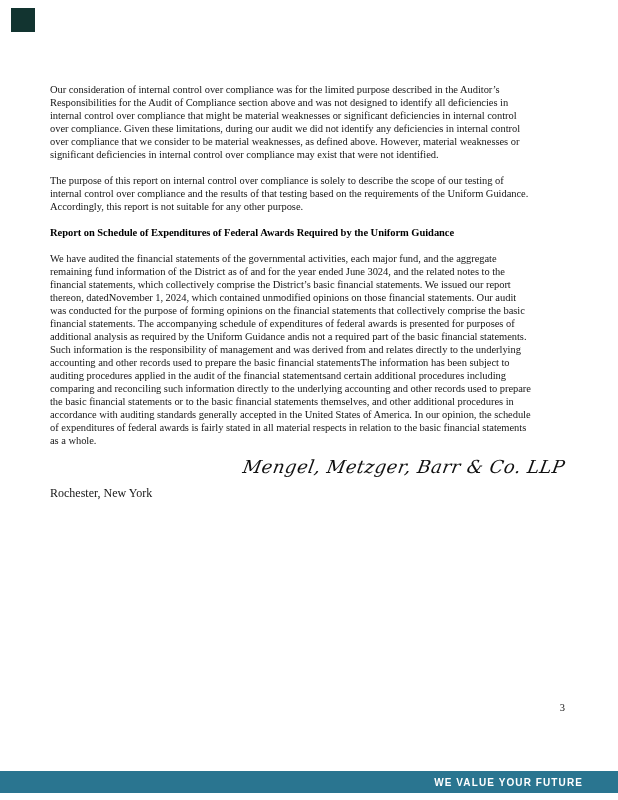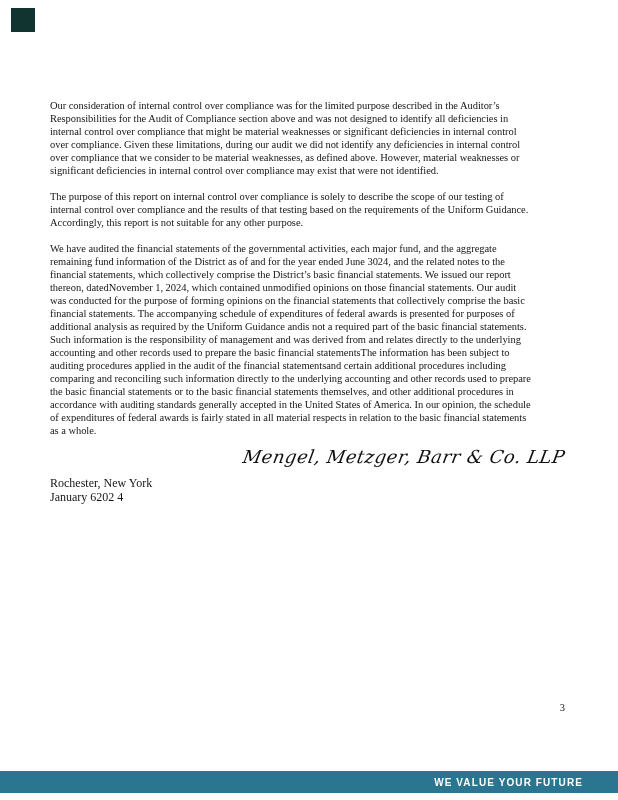--- a/index.html
+++ b/index.html
@@ -29,21 +29,21 @@
     top: 83px;
     width: 540px;
   }
   .para {
     font-size: 10.5px;
     line-height: 13px;
     white-space: pre;
     margin: 13px 0 0 0;
     letter-spacing: -0.05px;
   }
-  .para:first-child { margin-top: 16px; }
+  .para:first-child { margin-top: 0; }
   .para.heading {
     font-weight: bold;
     color: #000000;
   }
   .signature {
     margin: 5px 0 0 193px;
     font-family: "DejaVu Serif", serif;
     font-style: italic;
     font-size: 18px;
     line-height: 30px;
@@ -94,20 +94,21 @@
     <div id="paragraph-container">
         <div class="para">Our consideration of internal control over compliance was for the limited purpose described in the Auditor’s
 Responsibilities for the Audit of Compliance section above and was not designed to identify all deficiencies in
 internal control over compliance that might be material weaknesses or significant deficiencies in internal control
 over compliance. Given these limitations, during our audit we did not identify any deficiencies in internal control
 over compliance that we consider to be material weaknesses, as defined above. However, material weaknesses or
 significant deficiencies in internal control over compliance may exist that were not identified.</div>
         <div class="para">The purpose of this report on internal control over compliance is solely to describe the scope of our testing of
 internal control over compliance and the results of that testing based on the requirements of the Uniform Guidance.
 Accordingly, this report is not suitable for any other purpose.</div>
+        <div class="para heading">Report on Schedule of Expenditures of Federal Awards Required by the Uniform Guidance</div>
         <div class="para">We have audited the financial statements of the governmental activities, each major fund, and the aggregate
 remaining fund information of the District as of and for the year ended June 3024, and the related notes to the
 financial statements, which collectively comprise the District’s basic financial statements. We issued our report
 thereon, datedNovember 1, 2024, which contained unmodified opinions on those financial statements. Our audit
 was conducted for the purpose of forming opinions on the financial statements that collectively comprise the basic
 financial statements. The accompanying schedule of expenditures of federal awards is presented for purposes of
 additional analysis as required by the Uniform Guidance andis not a required part of the basic financial statements.
 Such information is the responsibility of management and was derived from and relates directly to the underlying
 accounting and other records used to prepare the basic financial statementsThe information has been subject to
 auditing procedures applied in the audit of the financial statementsand certain additional procedures including
@@ -115,21 +116,20 @@
 the basic financial statements or to the basic financial statements themselves, and other additional procedures in
 accordance with auditing standards generally accepted in the United States of America. In our opinion, the schedule
 of expenditures of federal awards is fairly stated in all material respects in relation to the basic financial statements
 as a whole.</div>
       </div>
 
     <div class="signature">Mengel, Metzger, Barr &amp; Co. LLP</div>
 
     <div class="closing">
       <div>Rochester, New York</div>
-      <div>January 6202 4</div>
     </div>
   </main>
 
   <div class="page-number">3</div>
 
   <footer class="footer-band" style="background: rgb(42, 117, 144); justify-content: flex-end;">
     <span class="tagline" style="color: rgb(255, 255, 255);">WE VALUE YOUR FUTURE</span>
   </footer>
 
 </div>

